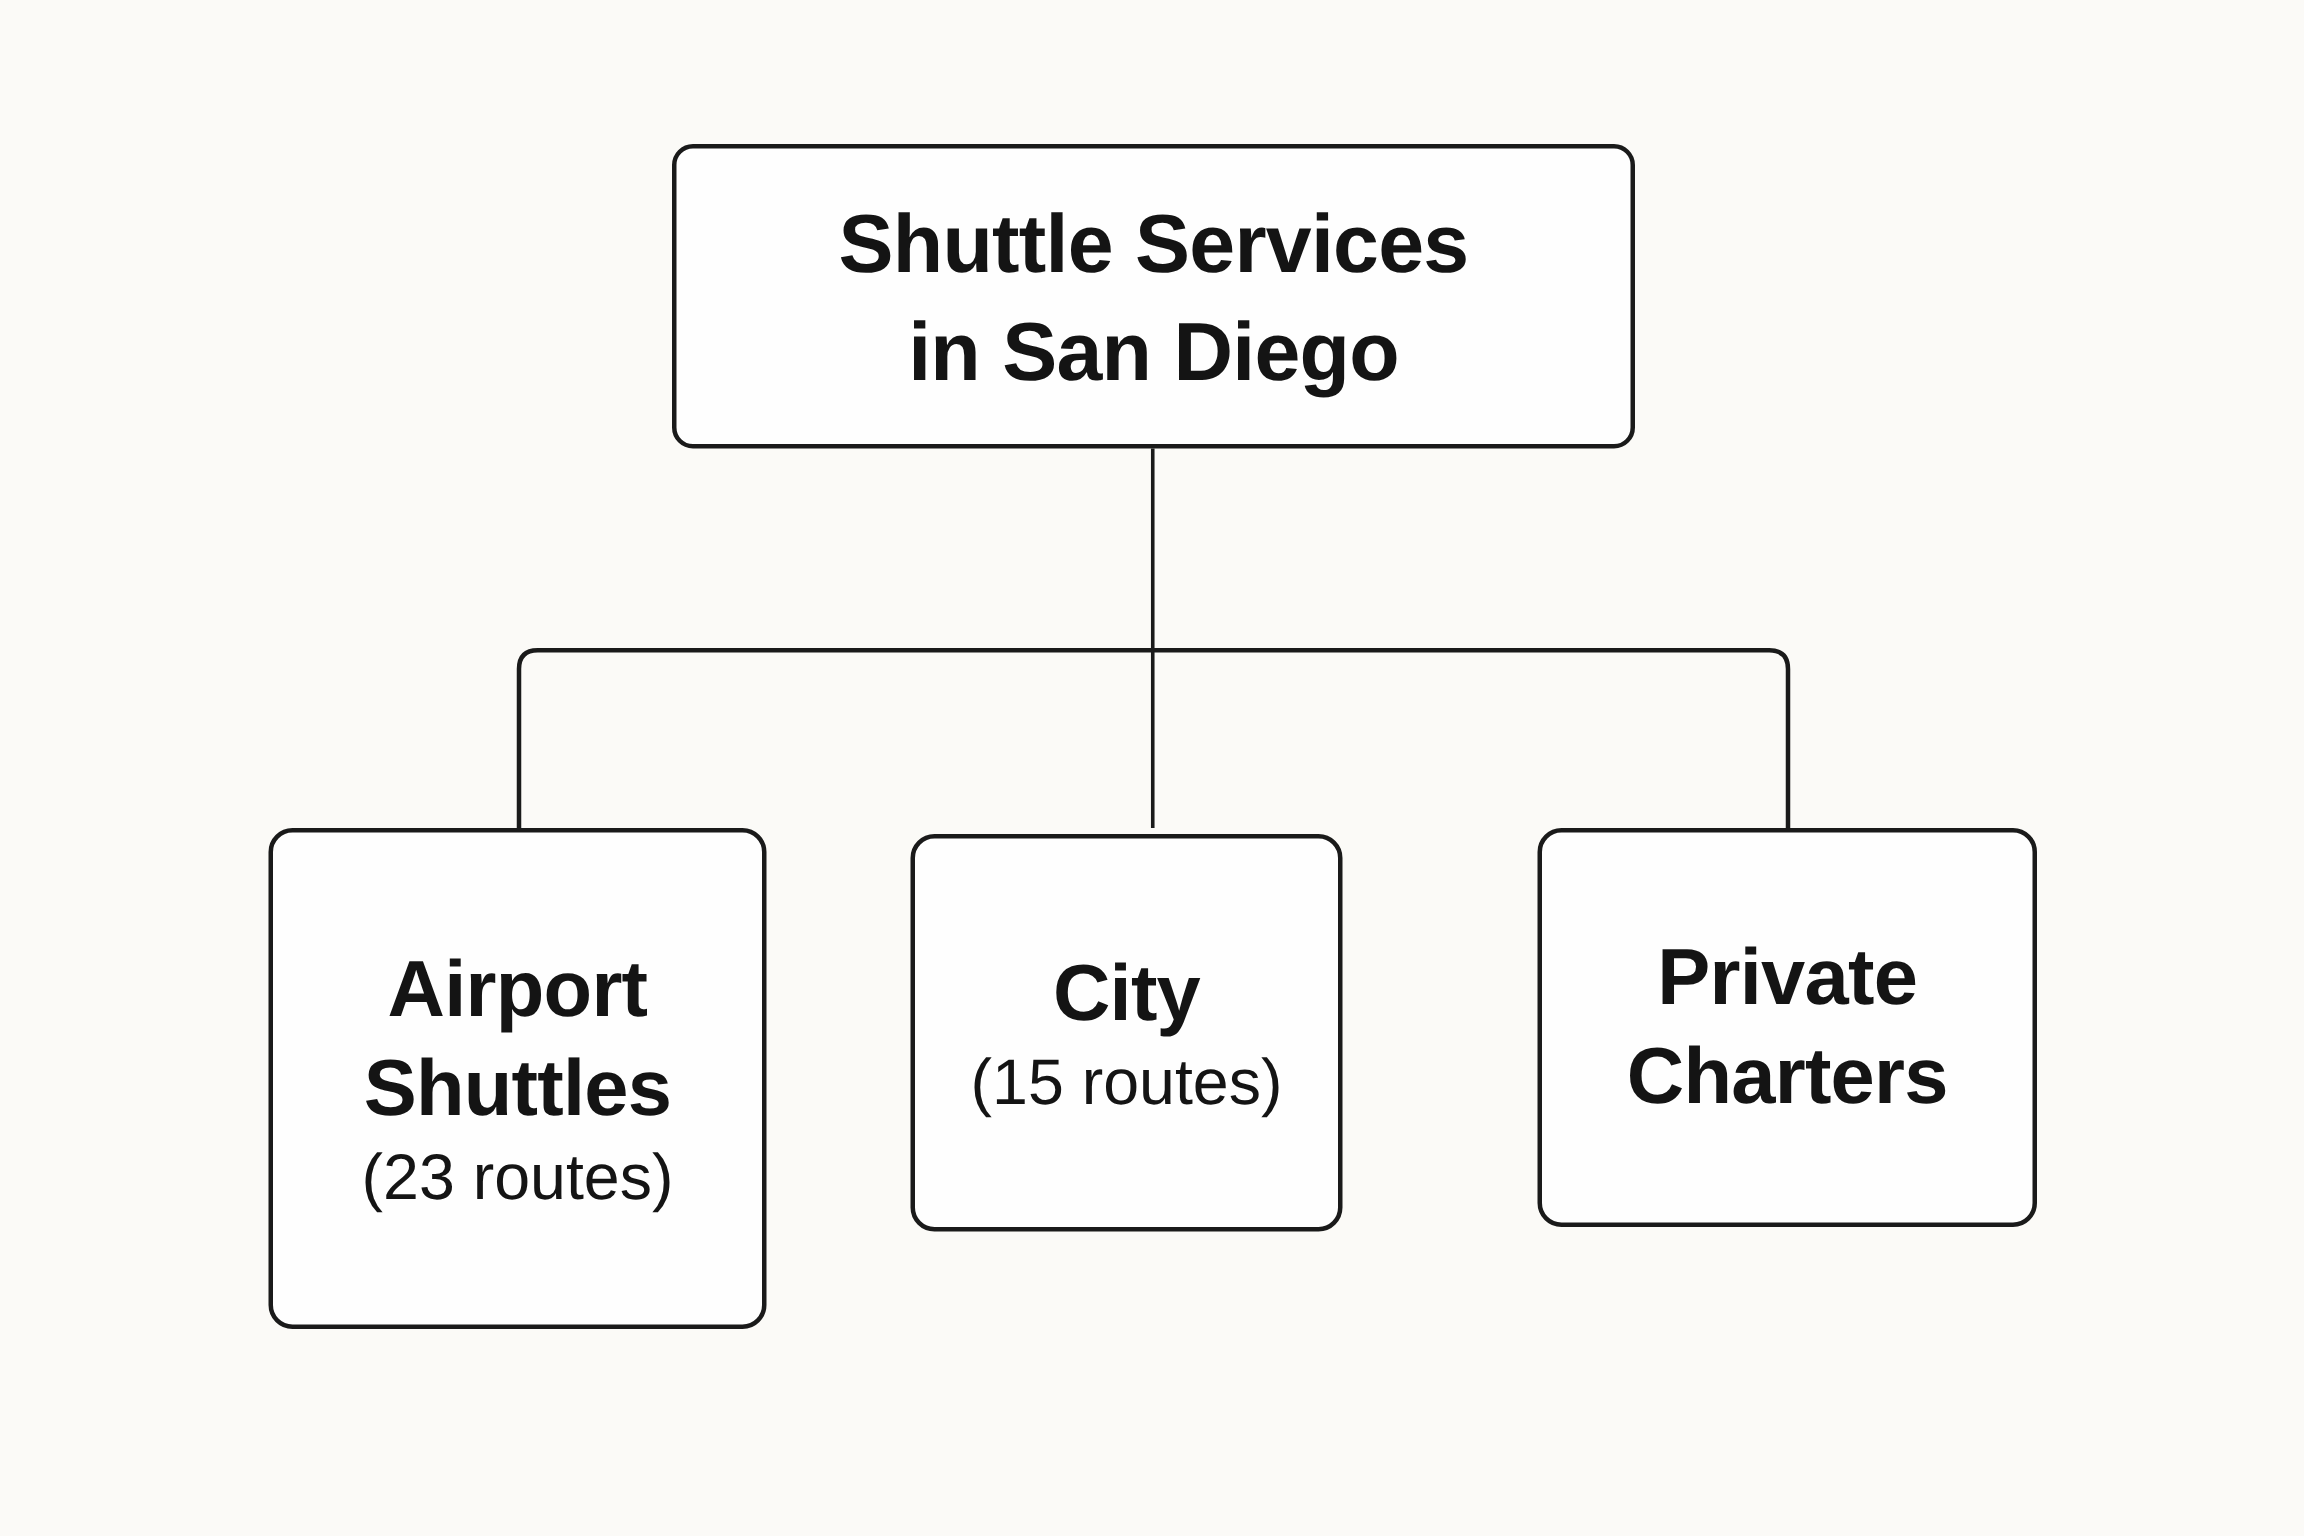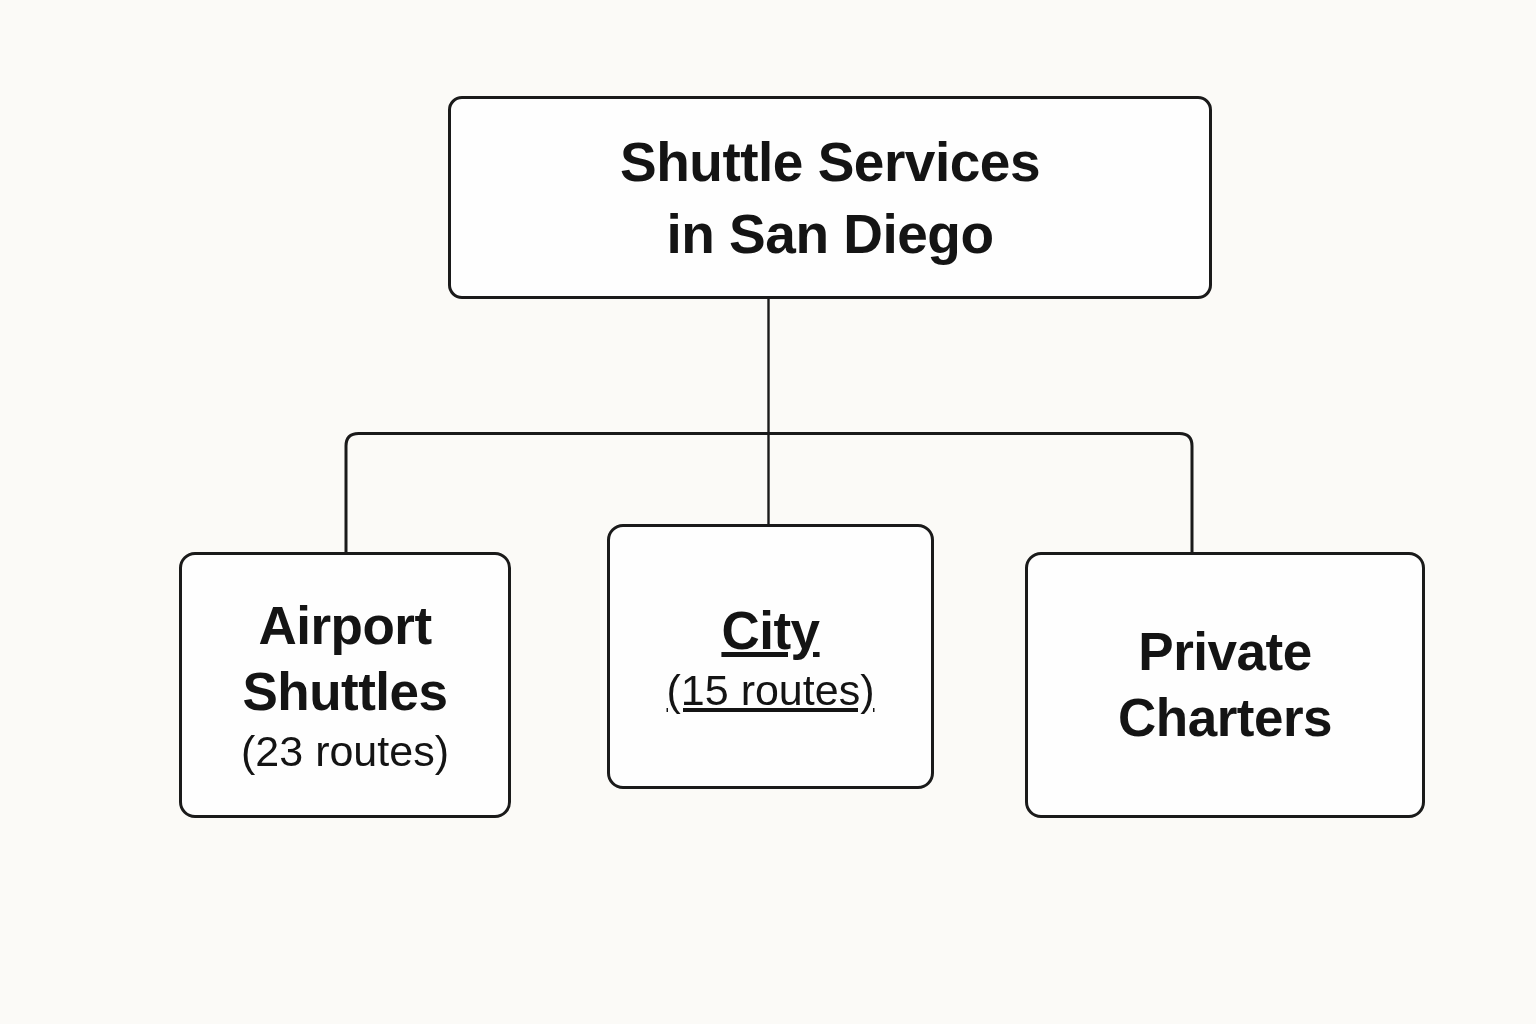--- a/index.html
+++ b/index.html
@@ -29,36 +29,36 @@
     display: flex;
     flex-direction: column;
     align-items: center;
     justify-content: center;
     text-align: center;
     color: #141414;
   }
   .node-root {
     left: 448px;
     top: 96px;
-    width: 764px;
+    width: 642px;
     height: 203px;
     border-radius: 14px;
   }
   .node-root .title {
     font-size: 55px;
     line-height: 72px;
     font-weight: 700;
     letter-spacing: -0.5px;
   }
   .node-child {
     border-radius: 16px;
   }
-  .node-child-0 { left: 179px; top: 552px; width: 332px; height: 266px; }
-  .node-child-1 { left: 607px; top: 524px; width: 327px; height: 265px; text-decoration: underline; }
-  .node-child-2 { left: 1025px; top: 552px; width: 400px; height: 266px; }
+  .node-child-0 { left: 179px; top: 552px; width: 332px; height: 334px; }
+  .node-child-1 { left: 607px; top: 556px; width: 288px; height: 265px; }
+  .node-child-2 { left: 1025px; top: 552px; width: 333px; height: 266px; }
   .node-child .title {
     font-size: 53px;
     line-height: 66px;
     font-weight: 700;
     letter-spacing: -0.5px;
   }
   .node-child .subtitle {
     font-size: 43px;
     line-height: 52px;
     font-weight: 400;

